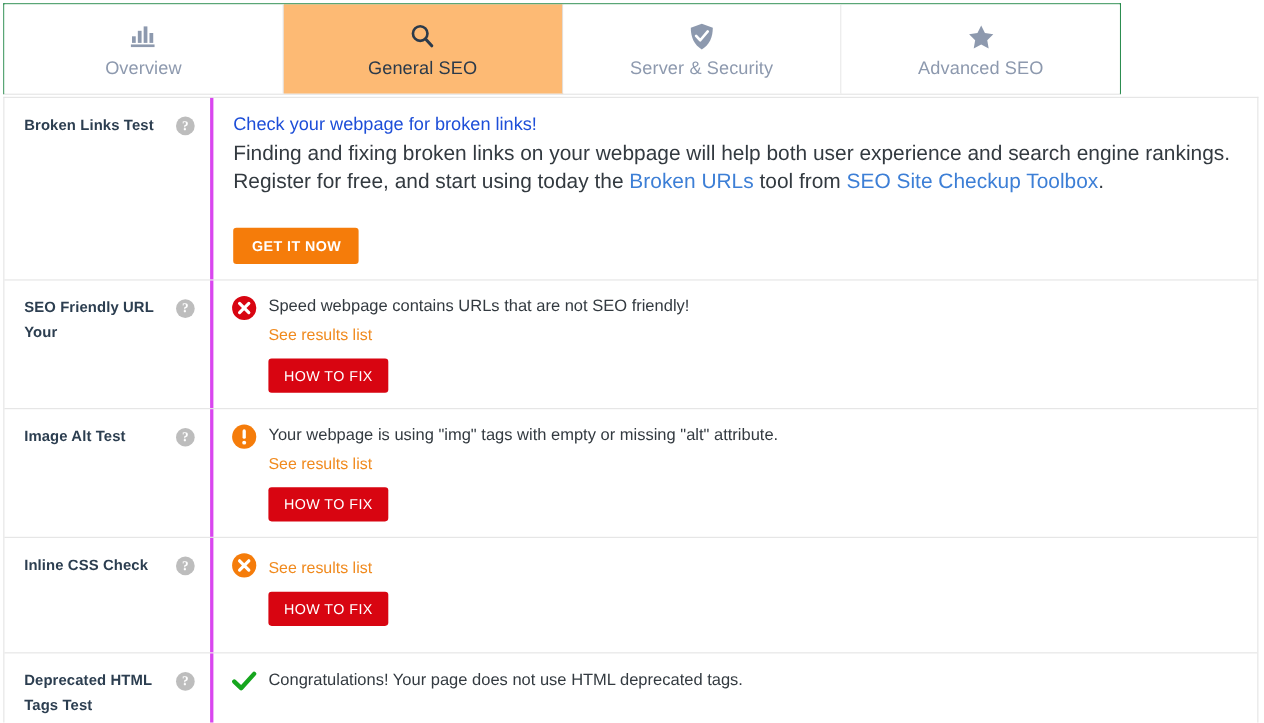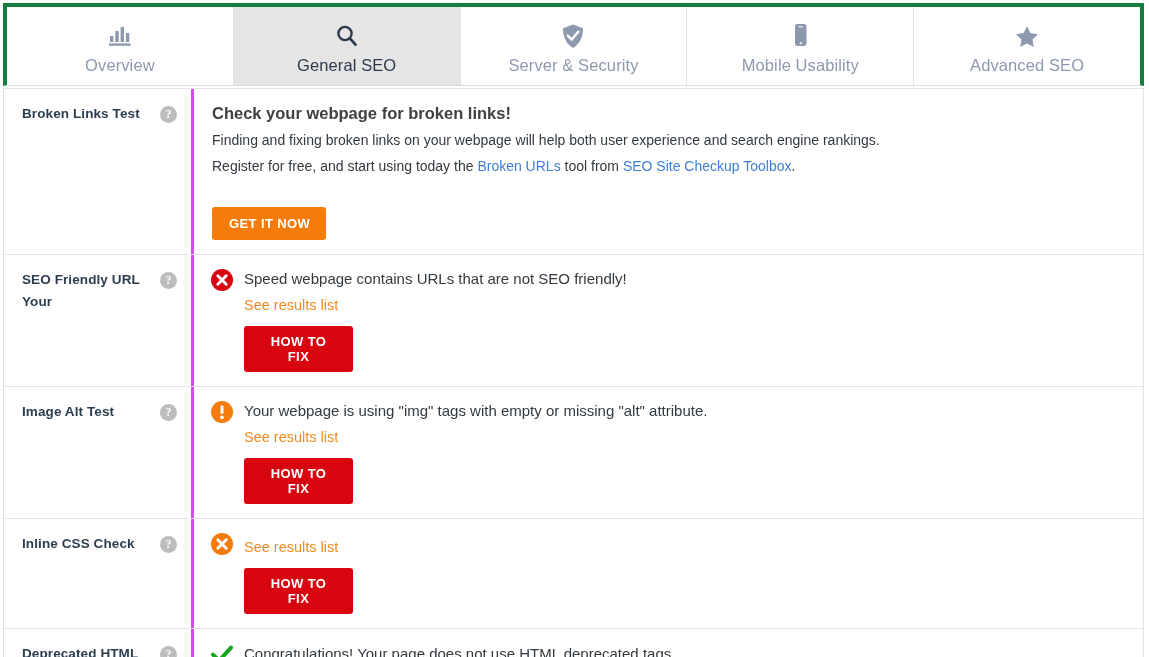--- a/index.html
+++ b/index.html
@@ -13,40 +13,40 @@
     width: 1149px;
     height: 657px;
     overflow: hidden;
     background: #fff;
   }
 
   
   .tabbar {
     position: absolute;
     left: 3px; top: 3px;
-    width: 1141px; height: 83px;
-    display: flex;
-    border: 4px solid #15803d;
+    width: 1016px; height: 83px;
+    display: flex;
+    border: 1px solid #15803d;
     border-bottom: 1px solid #dcdcdc;
     background: #fff;
   }
   .tab {
     flex: 1 1 0;
     display: flex;
     flex-direction: column;
     align-items: center;
     justify-content: flex-start;
     padding-top: 12px;
     border-right: 1px solid #e2e2e2;
     background: #fff;
     cursor: pointer;
     position: relative;
   }
   .tab:last-child { border-right: none; }
-  .tab.active { background: #e5e5e5; text-align: center; }
+  .tab.active { background: #fdba74; text-align: center; }
   .tab .ticon {
     height: 34px;
     display: flex;
     align-items: center;
     justify-content: center;
     color: #8d99ae;
   }
   .tab.active .ticon { color: #2b3a4a; }
   .tab .tlabel {
     font-size: 16.5px;
@@ -113,27 +113,27 @@
 
   
   .sicon { flex: 0 0 auto; width: 24px; height: 24px; margin-top: 1px; }
   .sicon.check { margin-top: 2px; }
 
   
   .promo { padding-left: 2px; }
   .promo h3 {
     margin: 0 0 2px 0;
     font-size: 16.5px;
-    font-weight: bold;
-    color: #404040;
+    font-weight: normal;
+    color: #1d4ed8;
     line-height: 24px;
   }
   .promo p {
     margin: 0;
-    font-size: 14px;
+    font-size: 19px;
     color: #333a40;
     line-height: 26px;
   }
   .promo a { color: #3d7fd6; text-decoration: none; }
   .btn-orange {
     display: inline-block;
     margin-top: 28px;
     background: #f57c0a;
     color: #fff;
     font-size: 13px;
@@ -161,21 +161,21 @@
     text-decoration: none;
     line-height: 20px;
     cursor: pointer;
   }
   .btn-red {
     display: block;
     margin-top: 11px;
     background: #d80511;
     color: #fff;
     font-size: 13px;
-    font-weight: bold;
+    font-weight: normal;
     letter-spacing: .4px;
     padding: 8px 14px;
     border: none;
     border-radius: 3px;
     cursor: pointer;
     width: 109px;
     text-align: center;
     font-family: "Liberation Sans", sans-serif;
   }
   .pass-msg {
@@ -219,30 +219,20 @@
     <div class="tab">
       <span class="ticon">
         <svg width="24" height="27" viewBox="0 0 24 27">
           <path d="M12 1.6 L22 5.2 C22 14 19 20.5 12 25 C5 20.5 2 14 2 5.2 Z" fill="currentColor"></path>
           <polyline points="6.8,12.6 10.6,16.6 17.4,8.6" fill="none" stroke="#ffffff" stroke-width="2.4" stroke-linecap="round" stroke-linejoin="round"></polyline>
         </svg>
       </span>
       <span class="tlabel">Server &amp; Security</span>
     </div>
 
-    <div class="tab">
-      <span class="ticon">
-        <svg width="20" height="28" viewBox="0 0 20 28">
-          <rect x="5" y="2" width="11.5" height="22" rx="2.4" fill="currentColor"></rect>
-          <rect x="8.4" y="4.2" width="4.7" height="1" rx="0.5" fill="#ffffff"></rect>
-          <circle cx="10.75" cy="21.2" r="1.05" fill="#ffffff"></circle>
-        </svg>
-      </span>
-      <span class="tlabel">Mobile Usability</span>
-    </div>
 
     <div class="tab">
       <span class="ticon">
         <svg width="28" height="27" viewBox="0 0 28 27">
           <path d="M14 3.2 L17.4 10.1 L25 11.2 L19.5 16.5 L20.8 24 L14 20.5 L7.2 24 L8.5 16.5 L3 11.2 L10.6 10.1 Z" fill="currentColor"></path>
         </svg>
       </span>
       <span class="tlabel">Advanced SEO</span>
     </div>
   </div>

